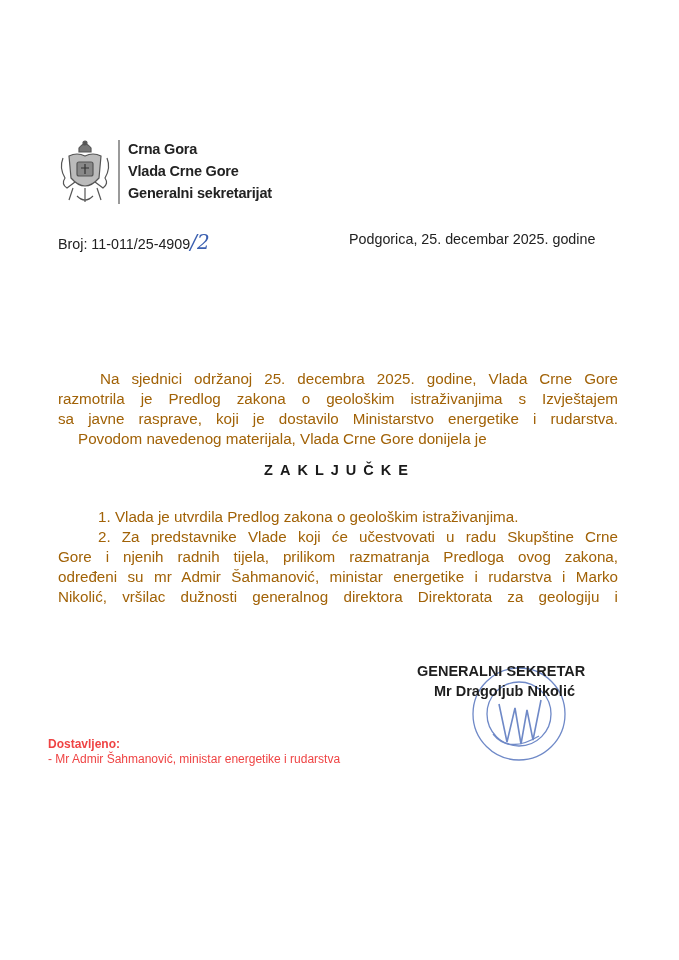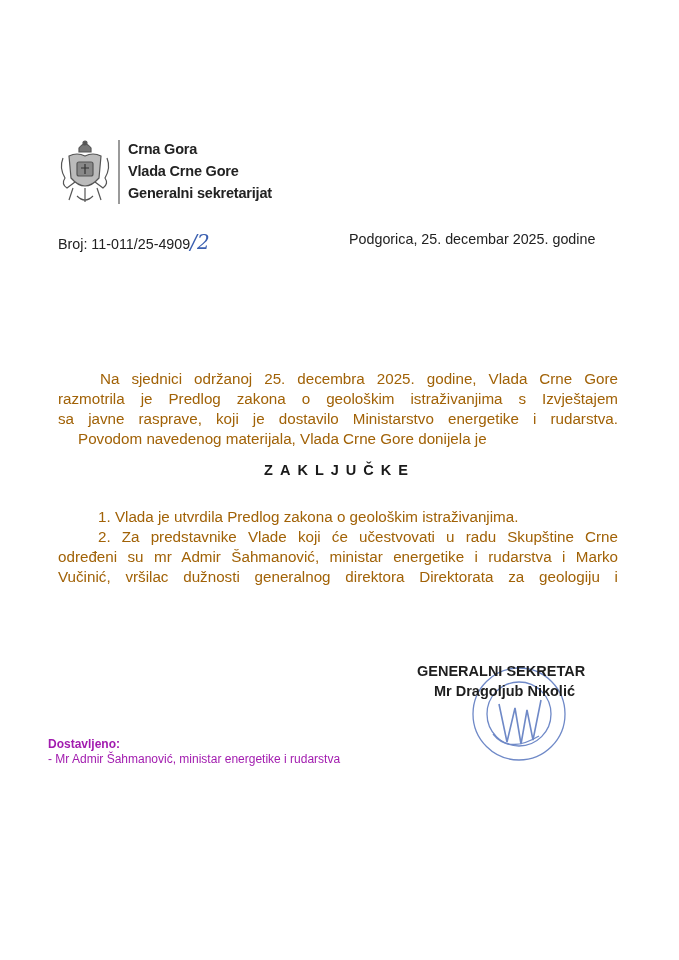--- a/index.html
+++ b/index.html
@@ -11,21 +11,21 @@
   .head-line { left: 128px; font-size: 14.5px; font-weight: bold; color: #222; letter-spacing: -0.2px; }
   .meta { font-size: 14.3px; color: #222; }
   .sig-num { color: #3a5fb0; font-family: "DejaVu Serif", serif; font-style: italic; font-size: 20px; }
   .body-text { left: 58px; width: 560px; font-size: 15.2px; line-height: 20px; color: #a16207; text-align: justify; }
   .line { display: block; text-align: justify; text-align-last: justify; white-space: nowrap; }
   .line.last { text-align-last: left; }
   b { font-weight: normal; margin-top: 20px; }
   .title { left: 0; width: 679px; top: 462px; text-align: center; font-weight: bold; font-size: 14.5px; letter-spacing: 7px; }
   .sign { font-weight: bold; font-size: 14.5px; color: #1e1e1e; text-align: center; }
   .stamp { left: 469px; top: 664px; width: 100px; height: 100px; }
-  .dost { left: 48px; font-size: 12px; color: #a21caf; }
+  .dost { left: 48px; font-size: 12px; color: #ef4444; }
 </style>
 </head>
 <body>
 
 <svg class="abs coat" viewBox="0 0 60 70">
   <g fill="none" stroke="#555" stroke-width="1.2">
     <path d="M24 10 Q30 2 36 10 L36 14 L24 14 Z" fill="#777"></path>
     <circle cx="30" cy="5" r="2" fill="#555"></circle>
     <path d="M8 20 Q4 30 10 40 Q6 46 12 50 L20 44"></path>
     <path d="M52 20 Q56 30 50 40 Q54 46 48 50 L40 44"></path>
@@ -51,22 +51,23 @@
   <span class="line"><span>razmotrila je </span><b>Predlog zakona o geološkim istraživanjima s Izvještajem</b></span>
   <span class="line"><b>sa javne rasprave</b><span>, koji je dostavilo Ministarstvo energetike i rudarstva.</span></span>
   <span class="line last" style="padding-left:20px;">Povodom navedenog materijala, Vlada Crne Gore donijela je</span>
 </div>
 
 <div class="abs title">ZAKLJUČKE</div>
 
 <div class="abs body-text" style="top:507px;">
   <span class="line last" style="padding-left:40px;">1. Vlada je utvrdila Predlog zakona o geološkim istraživanjima.</span>
   <span class="line" style="padding-left:40px; width:520px;">2. Za predstavnike Vlade koji će učestvovati u radu Skupštine Crne</span>
+  <span class="line">Gore i njenih radnih tijela, prilikom razmatranja Predloga ovog zakona,</span>
   <span class="line"><span>određeni su </span><b>mr Admir Šahmanović</b><span>, ministar energetike i rudarstva </span><b>i Marko</b></span>
-  <span class="line"><b>Vučinić</b><span>, vršilac dužnosti generalnog direktora Direktorata za geologiju i</span></span>
+  <span class="line"><b>Nikolić</b><span>, vršilac dužnosti generalnog direktora Direktorata za geologiju i</span></span>
 </div>
 
 <svg class="abs stamp" viewBox="0 0 100 100">
   <g fill="none" stroke="#3f62b5" stroke-width="1.3" opacity="0.75">
     <circle cx="50" cy="50" r="46"></circle>
     <circle cx="50" cy="50" r="32"></circle>
     <path d="M30 40 L38 78 L46 44 L52 80 L58 46 L64 76 L72 36" stroke-width="1.6"></path>
     <path d="M24 70 Q40 90 70 72"></path>
   </g>
 </svg>

